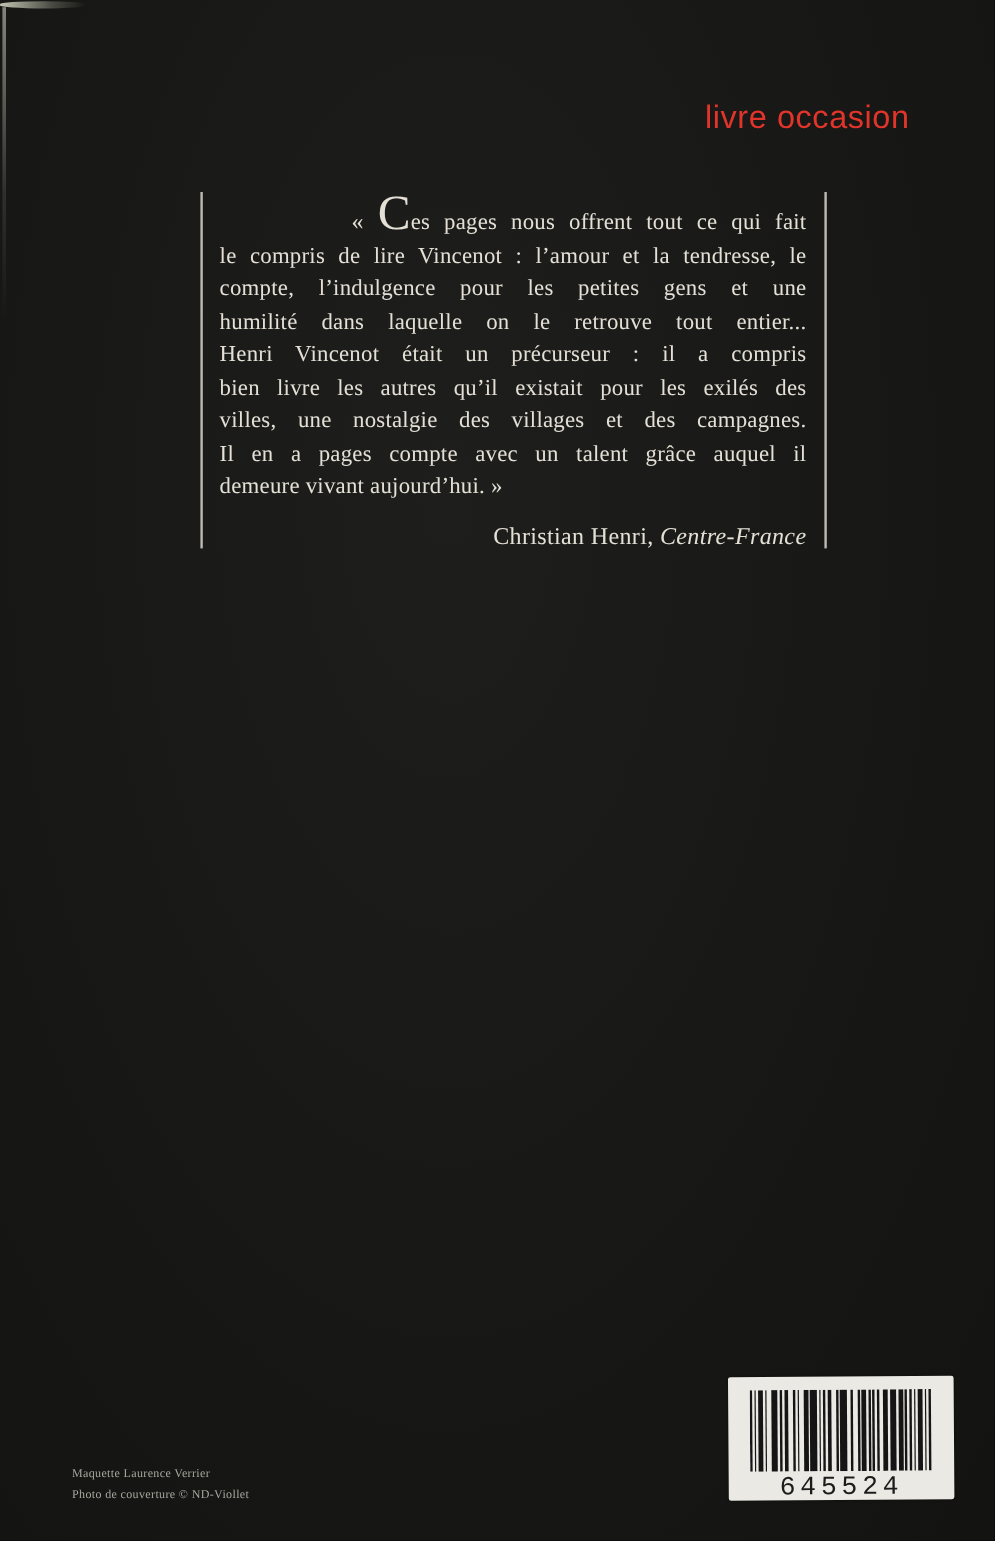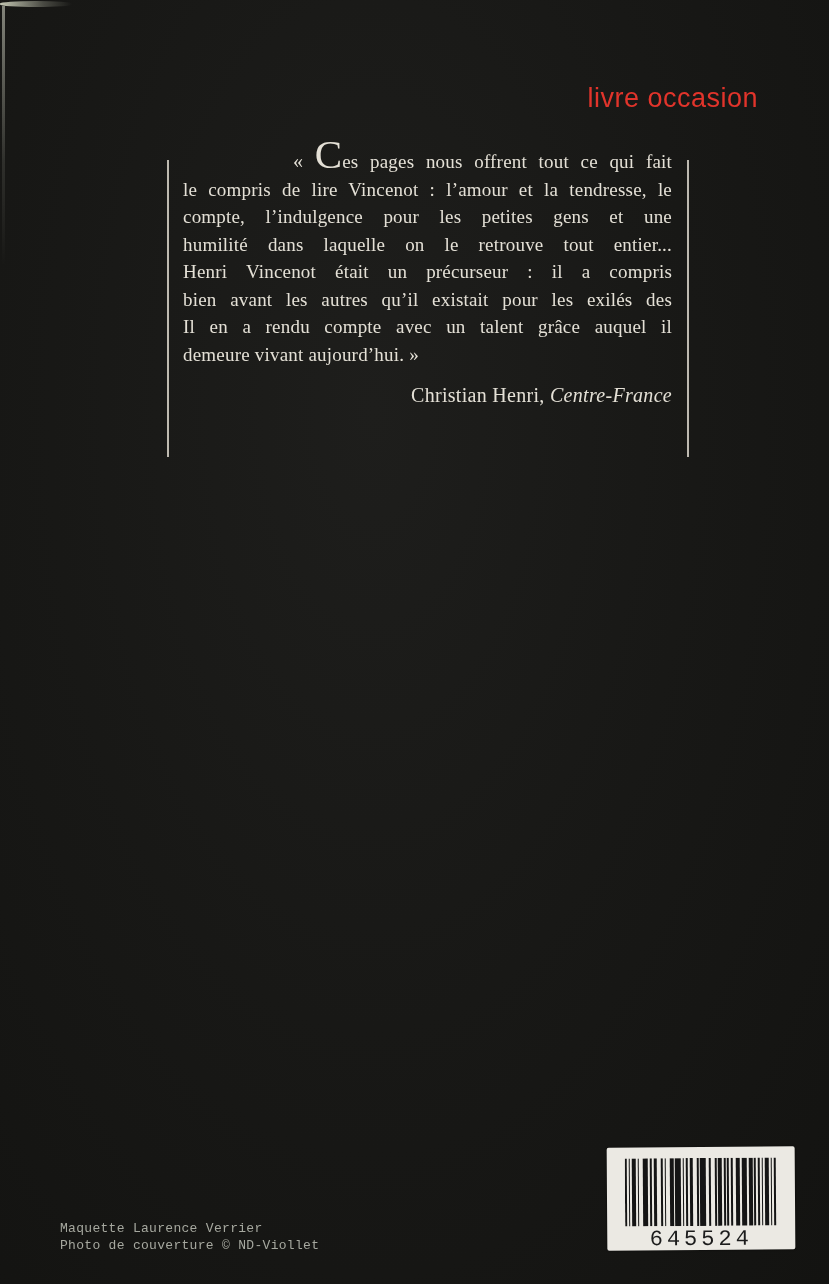--- a/index.html
+++ b/index.html
@@ -33,21 +33,21 @@
   
   .rule{
     position:absolute;top:160px;width:2px;height:297px;
     background:#ccc8be;opacity:.92;
   }
   .rule-left{left:167px;}
   .rule-right{left:687px;}
 
   
   .quote{
-    position:absolute;left:183px;top:148px;width:489px;
+    position:absolute;left:183px;top:172px;width:489px;
     color:#e4e0d6;font-size:19px;line-height:27.5px;
     letter-spacing:.2px;
   }
   .qline{
     text-align:justify;
     text-align-last:justify;
     white-space:nowrap;
     height:27.5px;
   }
   .qline.qlast{text-align-last:left;}
@@ -59,22 +59,22 @@
   }
   .attribution{
     margin-top:14px;text-align:right;
     font-size:20px;color:#e4e0d6;letter-spacing:.3px;
   }
   .attribution .source{font-style:italic;}
 
   
   .credits{
     position:absolute;left:60px;top:1221px;
-    font-family:Liberation Mono, monospace;
-    font-size:13px;line-height:16.5px;color:#a6a89f;
+    font-family:Liberation Serif, serif;
+    font-size:10px;line-height:16.5px;color:#a6a89f;
     letter-spacing:.3px;
   }
 
   
   .barcode{
     position:absolute;left:607px;top:1147px;width:188px;height:103px;
     background:#ebe9e3;border-radius:2px;
     transform:rotate(-0.4deg);
     box-shadow:0 0 2px rgba(0,0,0,.6);
   }
@@ -104,22 +104,23 @@
   <div class="rule rule-left"></div>
   <div class="rule rule-right"></div>
 
   <div class="quote">
     <div class="qline qfirst"><span class="open-mark">«</span> <span class="initial">C</span><span>es pages nous offrent tout ce qui fait</span></div>
     <div>
         <div class="qline">le compris de lire Vincenot : l’amour et la tendresse, le</div>
         <div class="qline">compte, l’indulgence pour les petites gens et une</div>
         <div class="qline">humilité dans laquelle on le retrouve tout entier...</div>
         <div class="qline">Henri Vincenot était un précurseur : il a compris</div>
-        <div class="qline">bien avant les autres qu’il existait pour les exilés des</div>
-        <div class="qline">Il en a rendu compte avec un talent grâce auquel il</div>
+        <div class="qline">bien livre les autres qu’il existait pour les exilés des</div>
+        <div class="qline">villes, une nostalgie des villages et des campagnes.</div>
+        <div class="qline">Il en a pages compte avec un talent grâce auquel il</div>
         <div class="qline qlast">demeure vivant aujourd’hui. »</div>
       </div>
     <div class="attribution">
       <span>Christian Henri,</span>
       <span class="source">Centre-France</span>
     </div>
   </div>
 
   <div class="credits">
     <div>Maquette Laurence Verrier</div>

